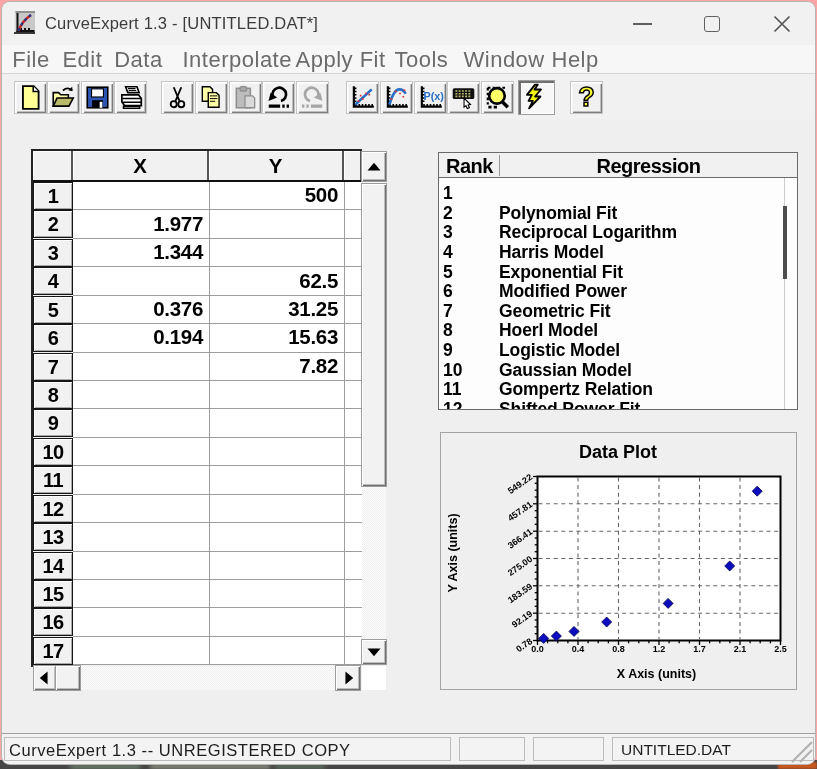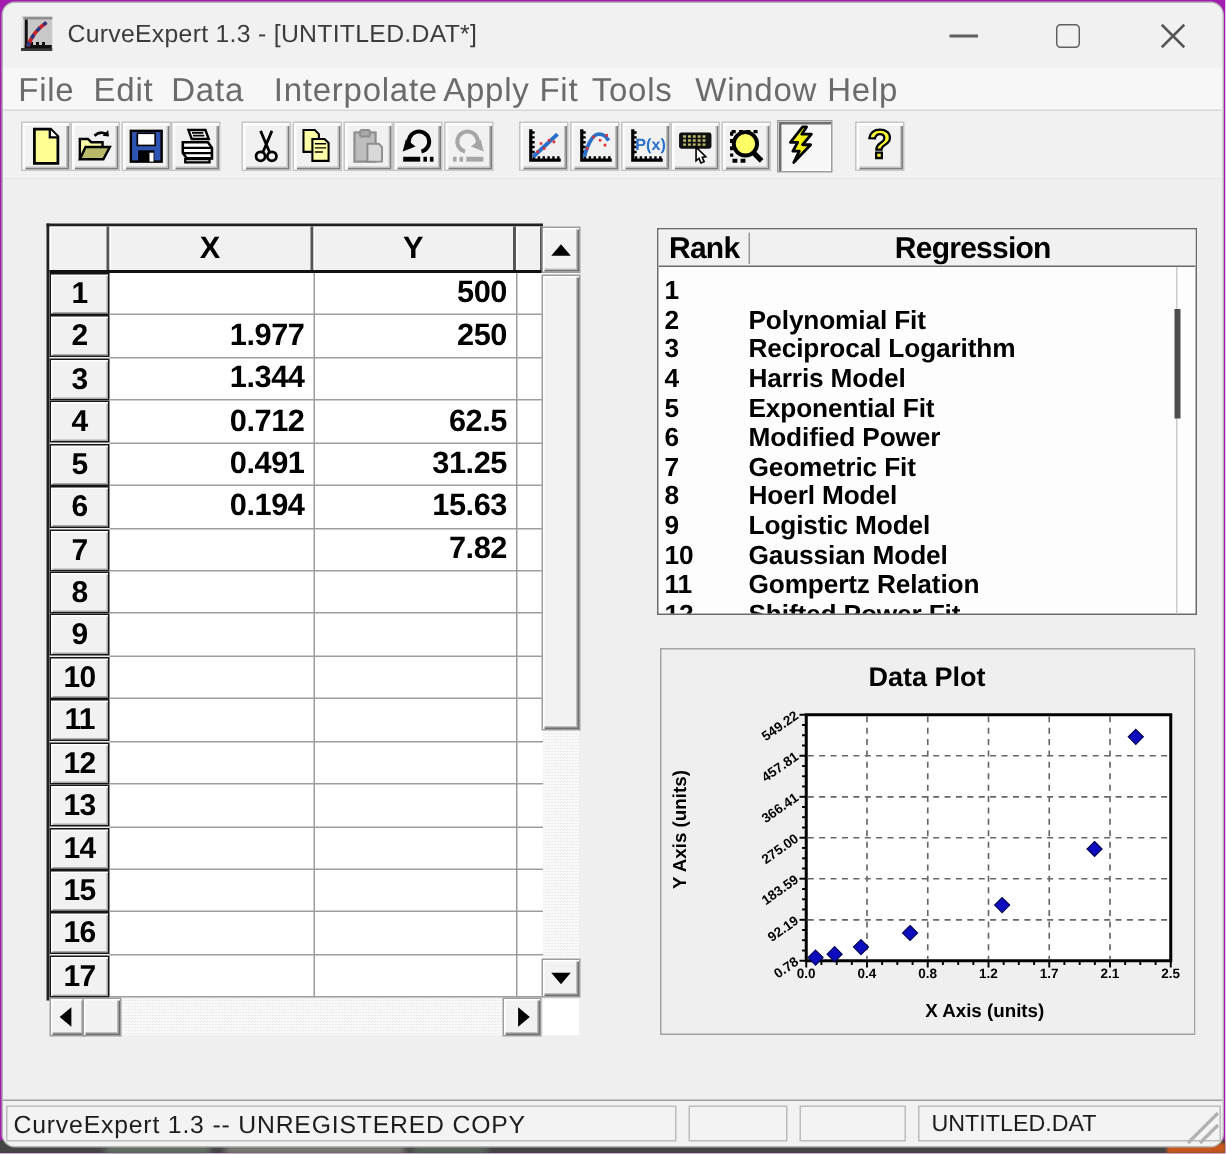--- a/index.html
+++ b/index.html
@@ -1,15 +1,15 @@
 <!DOCTYPE html>
 <html><head><meta charset="utf-8">
 <style>
 html,body{margin:0;padding:0;}
-#scene{position:relative;width:817px;height:769px;background:#a21caf;overflow:hidden;
+#scene{position:relative;width:817px;height:769px;background:#fca5a5;overflow:hidden;
   font-family:"Liberation Sans",sans-serif;}
 #win{position:absolute;left:2px;top:2px;width:813px;height:762px;background:#efefef;
   border-radius:8px;box-shadow:0 0 0 1px #b5b5b5;overflow:hidden;}
 .abs{position:absolute;}
 .tbtn{position:absolute;width:31px;height:31px;top:80px;background:#f1f1f1;
   box-shadow:inset 1px 1px 0 #ffffff, inset 2px 2px 0 #f8f8f8, inset -1px -1px 0 #7d7d7d, inset -2px -2px 0 #c0c0c0;
   outline:1px solid #c6c6c6;}
 .tbtn svg{position:absolute;left:2px;top:2px;}
 .sbtn{position:absolute;background:#f2f2f2;
   box-shadow:inset 1px 1px 0 #ffffff, inset -1px -1px 0 #6f6f6f, inset -2px -2px 0 #bdbdbd;
@@ -189,31 +189,29 @@
 <div class="abs" style="left:31px;top:178px;width:329px;height:2px;background:#111"></div>
 <div class="abs" style="left:71px;top:180px;width:289px;height:483.1px;background:#fff"></div>
 <div class="abs" style="left:207px;top:180px;width:1px;height:483.1px;background:#9d9d9d"></div>
 <div class="abs" style="left:342px;top:180px;width:1px;height:483.1px;background:#9d9d9d"></div>
 <div class="rownum" style="left:31px;top:180.0px;width:38px;height:26.0px;line-height:26.4px">1</div>
 <div class="abs" style="left:71px;top:207.4px;width:289px;height:1px;background:#9d9d9d"></div>
 <div class="dval" style="left:207px;top:181.2px;width:129px">500</div>
 <div class="rownum" style="left:31px;top:208.4px;width:38px;height:26.0px;line-height:26.4px">2</div>
 <div class="abs" style="left:71px;top:235.8px;width:289px;height:1px;background:#9d9d9d"></div>
 <div class="dval" style="left:71px;top:209.6px;width:130px">1.977</div>
-<div class="dval" style="left:207px;top:209.6px;width:129px">250</div>
 <div class="rownum" style="left:31px;top:236.8px;width:38px;height:26.0px;line-height:26.4px">3</div>
 <div class="abs" style="left:71px;top:264.3px;width:289px;height:1px;background:#9d9d9d"></div>
 <div class="dval" style="left:71px;top:238.0px;width:130px">1.344</div>
 <div class="rownum" style="left:31px;top:265.3px;width:38px;height:26.0px;line-height:26.4px">4</div>
 <div class="abs" style="left:71px;top:292.7px;width:289px;height:1px;background:#9d9d9d"></div>
-<div class="dval" style="left:71px;top:266.5px;width:130px">0.712</div>
 <div class="dval" style="left:207px;top:266.5px;width:129px">62.5</div>
 <div class="rownum" style="left:31px;top:293.7px;width:38px;height:26.0px;line-height:26.4px">5</div>
 <div class="abs" style="left:71px;top:321.1px;width:289px;height:1px;background:#9d9d9d"></div>
-<div class="dval" style="left:71px;top:294.9px;width:130px">0.491</div>
+<div class="dval" style="left:71px;top:294.9px;width:130px">0.376</div>
 <div class="dval" style="left:207px;top:294.9px;width:129px">31.25</div>
 <div class="rownum" style="left:31px;top:322.1px;width:38px;height:26.0px;line-height:26.4px">6</div>
 <div class="abs" style="left:71px;top:349.5px;width:289px;height:1px;background:#9d9d9d"></div>
 <div class="dval" style="left:71px;top:323.3px;width:130px">0.194</div>
 <div class="dval" style="left:207px;top:323.3px;width:129px">15.63</div>
 <div class="rownum" style="left:31px;top:350.5px;width:38px;height:26.0px;line-height:26.4px">7</div>
 <div class="abs" style="left:71px;top:377.9px;width:289px;height:1px;background:#9d9d9d"></div>
 <div class="dval" style="left:207px;top:351.7px;width:129px">7.82</div>
 <div class="rownum" style="left:31px;top:378.9px;width:38px;height:26.0px;line-height:26.4px">8</div>
 <div class="abs" style="left:71px;top:406.4px;width:289px;height:1px;background:#9d9d9d"></div>

